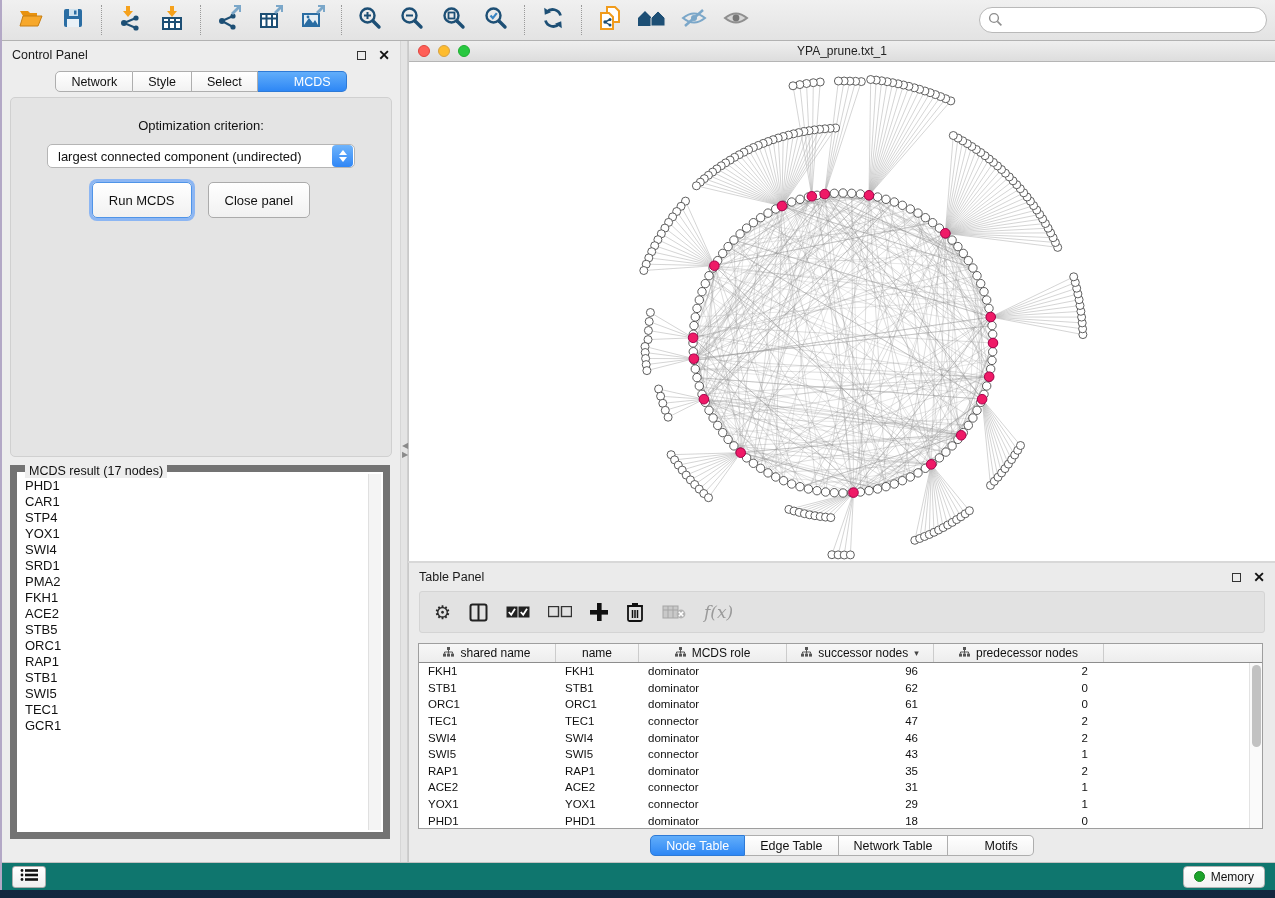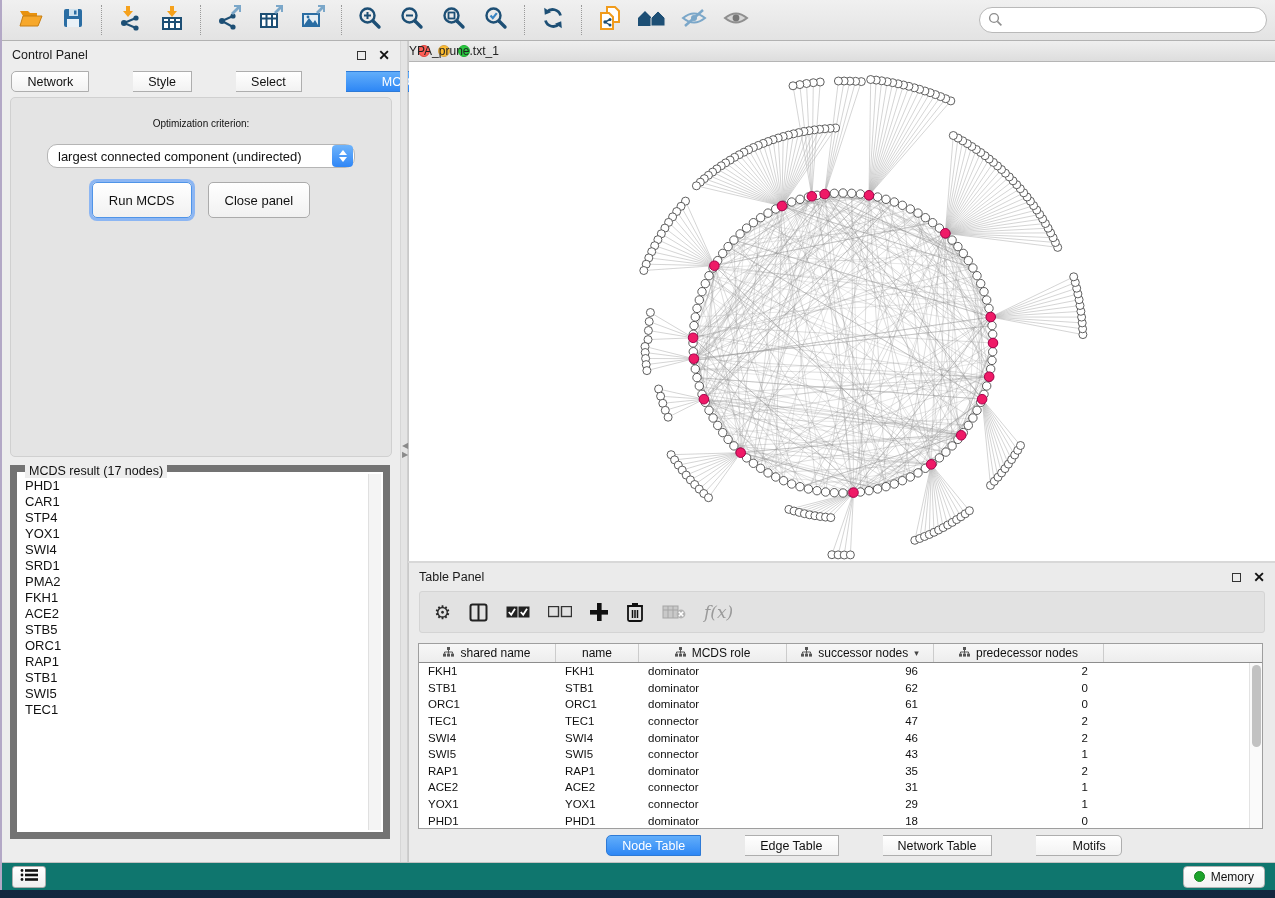--- a/index.html
+++ b/index.html
@@ -30,30 +30,30 @@
   .right-col { flex:1 1 auto; display:flex; flex-direction:column; min-width:0; }
 
   .panel-header { height:28px; display:flex; align-items:center; padding:0 10px; font-size:12.5px; color:#1a1a1a; }
   .panel-header .sp { flex:1; }
   .float-box { width:9px; height:9px; border:1.5px solid #333; margin-right:12px; display:inline-block; }
   .close-x { font-size:14px; font-weight:bold; color:#111; line-height:10px; }
 
   
   .cp-tabs { position:absolute; top:30px; left:0; right:0; display:flex; justify-content:center; }
   .seg-tab { height:21px; padding:0 15px; background:linear-gradient(#ffffff,#f2f2f2); border:1px solid #aeaeae;
-             border-left-width:0; font-size:12.5px; display:flex; align-items:center; color:#111;margin-left:44px; }
+             border-left-width:0; font-size:12.5px; display:flex; align-items:center; color:#111; }
   .seg-tab:first-child { border-left-width:1px; border-radius:5px 0 0 5px; }
   .seg-tab:last-child { border-radius:0 5px 5px 0;padding-left:36px; }
   .seg-tab.active { background:linear-gradient(#62aefa,#2e87f5); color:#fff; border-color:#2e7ad6; }
 
   .options-box { position:absolute; top:56px; left:8px; right:8px; height:360px; background:#e4e4e4;
                  border:1px solid #d0d0d0; border-radius:5px; }
-  .opt-label { text-align:center; margin-top:20px; font-size:10px; color:#111; }
+  .opt-label { text-align:center; margin-top:20px; font-size:13px; color:#111; }
   .cp-select { position:absolute; top:46px; left:36px; right:36px; height:24px; background:#fff;
-               border:1px solid #b5b5b5; border-radius:10px; display:flex; align-items:center; }
+               border:1px solid #b5b5b5; border-radius:5px; display:flex; align-items:center; }
   .cp-select .val { flex:1; font-size:13px; color:#111; padding-left:10px; white-space:nowrap; overflow:hidden; }
   .cp-stepper { width:21px; height:22px; border-radius:4px; background:linear-gradient(#6fb4fb,#2f86f6);
                 margin-right:1px; display:flex; flex-direction:column; align-items:center; justify-content:center; gap:2px; }
   .cp-stepper .up { width:0;height:0;border-left:4px solid transparent;border-right:4px solid transparent;border-bottom:5px solid #fff;}
   .cp-stepper .dn { width:0;height:0;border-left:4px solid transparent;border-right:4px solid transparent;border-top:5px solid #fff;}
   .btn-row { position:absolute; top:84px; left:0; right:0; display:flex; justify-content:center; gap:16px; }
   .mac-btn { height:36px; padding:0 16px; background:linear-gradient(#ffffff,#f1f1f1); border:1px solid #ababab;
              border-radius:5px; font-size:13px; color:#111; font-family:"Liberation Sans",sans-serif; }
   .mac-btn.focus { box-shadow:0 0 0 3px rgba(92,156,250,.65); border-color:#4f94e8; }
 
@@ -63,21 +63,21 @@
   .result-list { position:absolute; inset:2px 15px 2px 2px; overflow:hidden; padding:4px 6px; }
   .result-item { font-size:13px; line-height:16px; color:#111; }
   .list-scroll { position:absolute; top:2px; bottom:2px; right:2px; width:13px; background:#f4f4f4; border-left:1px solid #e0e0e0; }
 
   
   .net-window { height:520px; flex:0 0 auto; display:flex; flex-direction:column; border-left:1px solid #c9c9c9; }
   .net-titlebar { height:21px; background:linear-gradient(#efefef,#dddddd); border-bottom:1px solid #b5b5b5;
                   display:flex; align-items:center; position:relative; }
   .lights { display:flex; gap:8px; margin-left:9px; }
   .light { width:12px; height:12px; border-radius:50%; }
-  .net-title { position:absolute; left:0; right:0; font-size:12px; color:#222; }
+  .net-title { position:absolute; left:0; right:0; text-align:center; font-size:12px; color:#222; }
   .net-canvas { flex:1; background:#fff; position:relative; overflow:hidden; }
   .net-canvas svg { position:absolute; inset:0; }
 
   .hsplit { height:2px; background:#d8d8d8; }
 
   
   .table-panel { flex:1 1 auto; background:#ebebeb; position:relative; border-left:1px solid #c9c9c9; min-height:0; }
   .tp-toolbar { position:absolute; top:28px; left:10px; right:10px; height:42px; background:#e2e2e2;
                 border:1px solid #d4d4d4; border-radius:3px; display:flex; align-items:center; gap:18px; padding:0 14px; }
   .tp-ic { display:flex; align-items:center; justify-content:center; height:30px; }
@@ -298,20 +298,21 @@
             <div class="result-item">SRD1</div>
             <div class="result-item">PMA2</div>
             <div class="result-item">FKH1</div>
             <div class="result-item">ACE2</div>
             <div class="result-item">STB5</div>
             <div class="result-item">ORC1</div>
             <div class="result-item">RAP1</div>
             <div class="result-item">STB1</div>
             <div class="result-item">SWI5</div>
             <div class="result-item">TEC1</div>
+            <div class="result-item">GCR1</div>
           </div>
         <div class="list-scroll"></div>
       </div>
     </div>
 
     <div class="vsplit">
         <div class="grip">◀<br>▶</div>
       </div>
 
     <div class="right-col">

